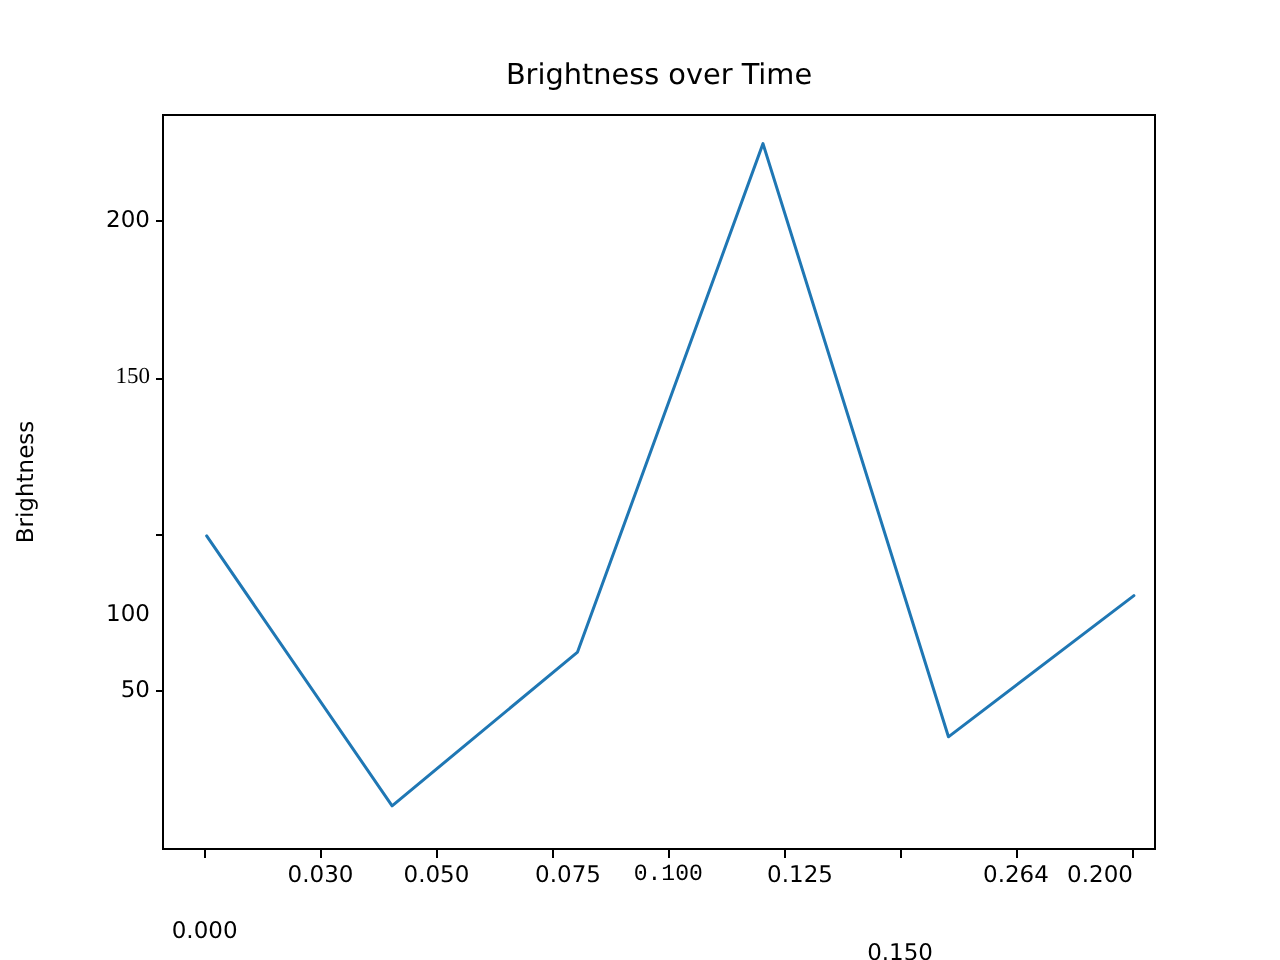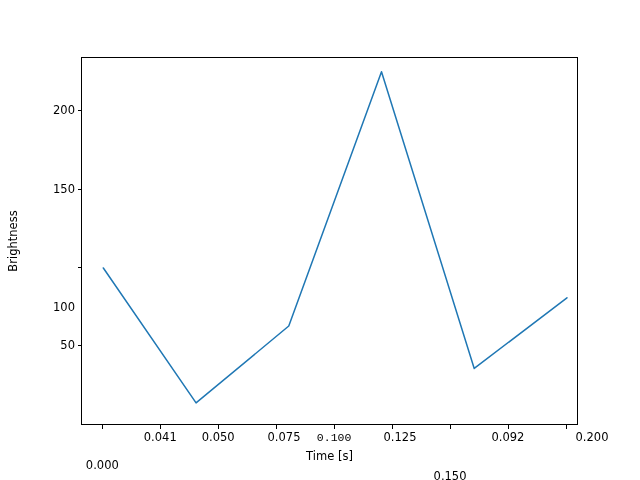--- a/index.html
+++ b/index.html
@@ -115,55 +115,55 @@
     line-height: 13px;
     color: #000000;
     white-space: nowrap;
   }
 </style>
 </head>
 <body>
 
 <div id="figure">
 
+  <div id="chart-title">Brightness over Time</div>
 
   <div id="axes-area">
     <svg id="plot-svg" viewBox="0 0 497 368" preserveAspectRatio="none" xmlns="http://www.w3.org/2000/svg">
       <polyline id="series-line" fill="none" stroke="#1f77b4" stroke-width="1.5" stroke-linejoin="round" stroke-linecap="round" points="21.33,209.97 114.05,344.93 206.77,268.04 299.50,13.81 392.22,310.41 484.95,239.79"></polyline>
     </svg>
   </div>
 
   <div id="xticks-container">
       <div class="xtick" style="left: 102.33px;"></div>
       <div class="xtick-label" style="left: 102.33px; margin-top: 28px;">0.000</div>
       <div class="xtick" style="left: 160.28px;"></div>
-      <div class="xtick-label" style="left: 160.28px;">0.041</div>
+      <div class="xtick-label" style="left: 160.28px;">0.030</div>
       <div class="xtick" style="left: 218.23px;"></div>
       <div class="xtick-label" style="left: 218.23px;">0.050</div>
       <div class="xtick" style="left: 276.18px;"></div>
       <div class="xtick-label" style="left: 284px;">0.075</div>
       <div class="xtick" style="left: 334.14px;"></div>
       <div class="xtick-label" style="left: 334.14px; font-family: Liberation Mono, monospace;">0.100</div>
       <div class="xtick" style="left: 392.09px;"></div>
       <div class="xtick-label" style="left: 400px;">0.125</div>
       <div class="xtick" style="left: 450.04px;"></div>
       <div class="xtick-label" style="left: 450.04px; margin-top: 39px;">0.150</div>
       <div class="xtick" style="left: 507.99px;"></div>
-      <div class="xtick-label" style="left: 507.99px;">0.092</div>
+      <div class="xtick-label" style="left: 507.99px;">0.264</div>
       <div class="xtick" style="left: 565.95px;"></div>
-      <div class="xtick-label" style="left: 592px;">0.200</div>
+      <div class="xtick-label" style="left: 550px;">0.200</div>
     </div>
   <div id="yticks-container">
       <div class="ytick" style="top: 345.44px;"></div>
       <div class="ytick-label" style="top: 345.44px; text-align: right;">50</div>
       <div class="ytick" style="top: 266.97px;"></div>
       <div class="ytick-label" style="top: 266.97px; margin-top: 40px;">100</div>
       <div class="ytick" style="top: 188.51px;"></div>
-      <div class="ytick-label" style="top: 188.51px;">150</div>
+      <div class="ytick-label" style="top: 188.51px; font-family: Liberation Serif, serif;">150</div>
       <div class="ytick" style="top: 110.04px;"></div>
       <div class="ytick-label" style="top: 110.04px; text-align: center;">200</div>
     </div>
 
-  <div id="xlabel">Time [s]</div>
 
   <div id="ylabel">Brightness</div>
 
 </div>
 
 </body></html>

